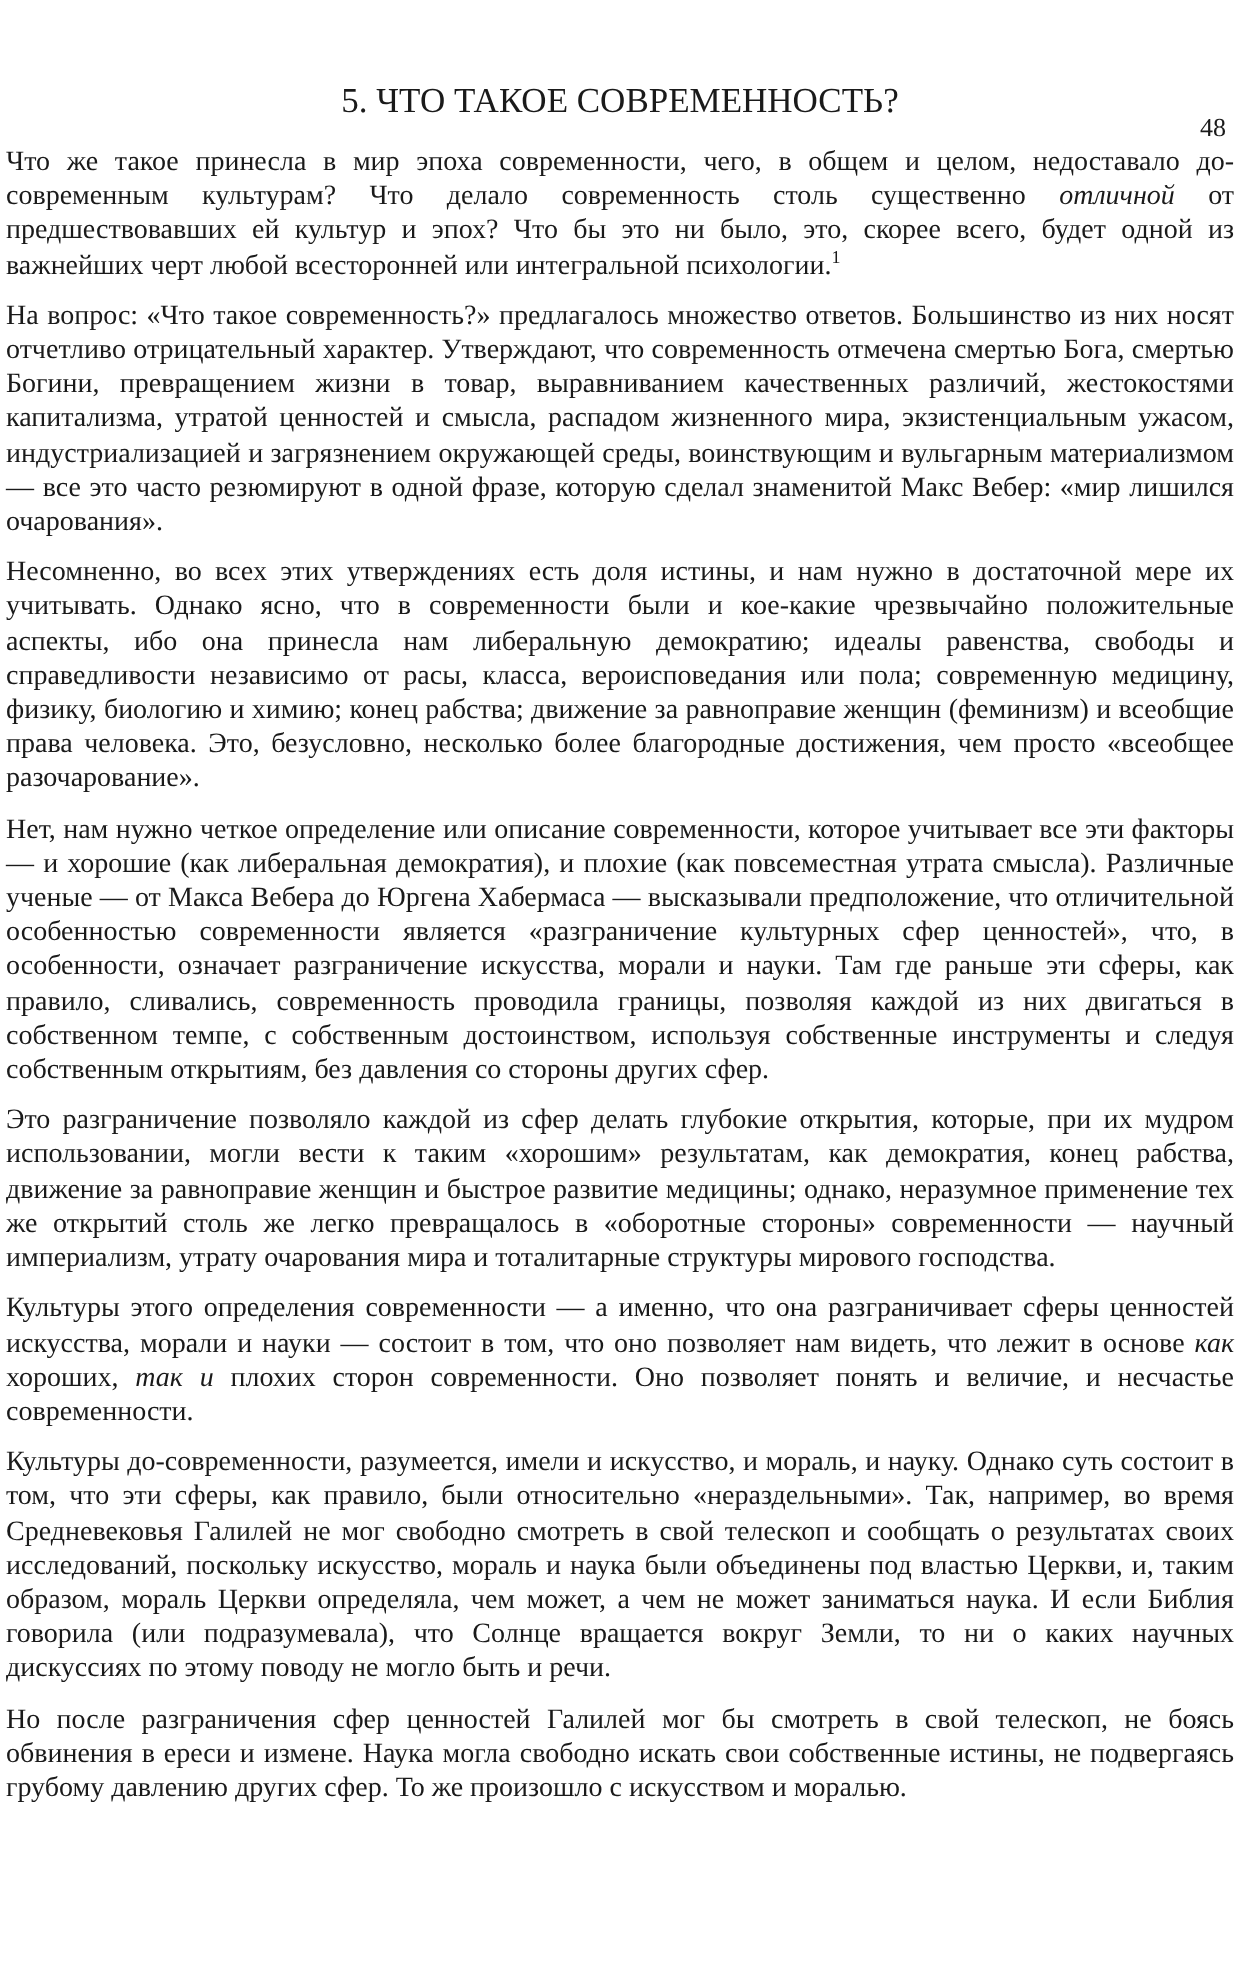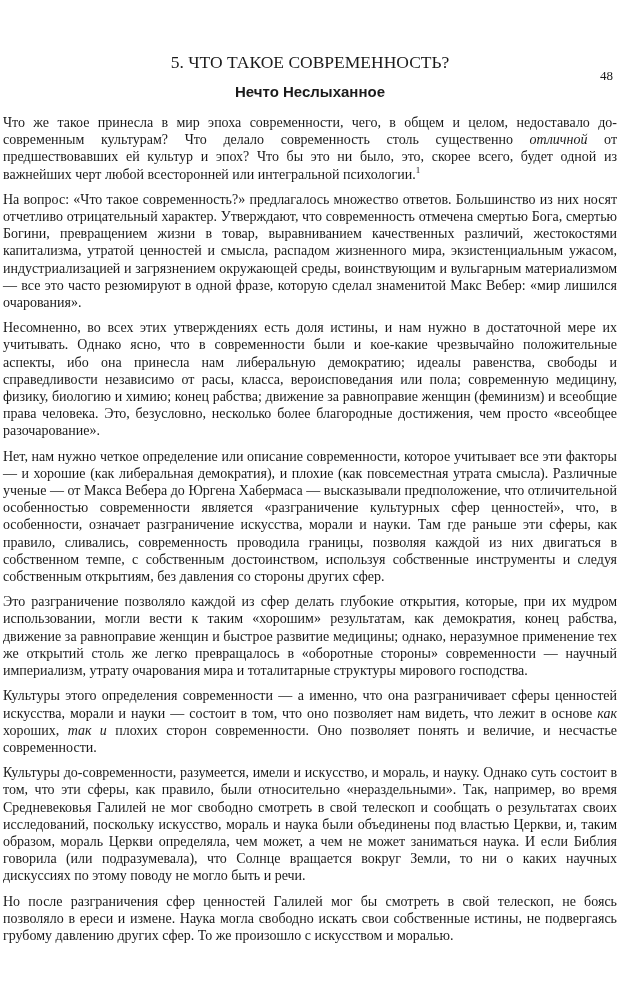--- a/index.html
+++ b/index.html
@@ -24,21 +24,21 @@
   }
   .page-number {
     position: absolute;
     top: 4px;
     right: 7px;
     font-size: 13px;
     line-height: 16px;
     margin-top: 12px;
   }
   .chapter-title {
-    margin: 52px 0 0 0;
+    margin: 40px 0 0 0;
     font-size: 17.5px;
     font-weight: normal;
     line-height: 20px;
     text-align: center;
     font-family: "Liberation Serif", serif;
   }
   .section-title {
     margin: 11px 0 0 0;
     font-size: 15px;
     font-weight: bold;
@@ -66,25 +66,24 @@
   }
 </style>
 </head>
 <body>
 
 <div class="page">
   <div class="page-number">48</div>
 
   <h1 class="chapter-title">5. ЧТО ТАКОЕ СОВРЕМЕННОСТЬ?</h1>
 
-  <h2 class="section-title">Нечто Неслыханное</h2>
 
   <div class="text-block">
       <p class="body-paragraph"><span>Что же такое принесла в мир эпоха современности, чего, в общем и целом, недоставало до-современным культурам? Что делало современность столь существенно </span><em>отличной</em><span> от предшествовавших ей культур и эпох? Что бы это ни было, это, скорее всего, будет одной из важнейших черт любой всесторонней или интегральной психологии.</span><sup>1</sup></p>
       <p class="body-paragraph"><span>На вопрос: «Что такое современность?» предлагалось множество ответов. Большинство из них носят отчетливо отрицательный характер. Утверждают, что современность отмечена смертью Бога, смертью Богини, превращением жизни в товар, выравниванием качественных различий, жестокостями капитализма, утратой ценностей и смысла, распадом жизненного мира, экзистенциальным ужасом, индустриализацией и загрязнением окружающей среды, воинствующим и вульгарным материализмом — все это часто резюмируют в одной фразе, которую сделал знаменитой Макс Вебер: «мир лишился очарования».</span></p>
       <p class="body-paragraph"><span>Несомненно, во всех этих утверждениях есть доля истины, и нам нужно в достаточной мере их учитывать. Однако ясно, что в современности были и кое-какие чрезвычайно положительные аспекты, ибо она принесла нам либеральную демократию; идеалы равенства, свободы и справедливости независимо от расы, класса, вероисповедания или пола; современную медицину, физику, биологию и химию; конец рабства; движение за равноправие женщин (феминизм) и всеобщие права человека. Это, безусловно, несколько более благородные достижения, чем просто «всеобщее разочарование».</span></p>
       <p class="body-paragraph"><span>Нет, нам нужно четкое определение или описание современности, которое учитывает все эти факторы — и хорошие (как либеральная демократия), и плохие (как повсеместная утрата смысла). Различные ученые — от Макса Вебера до Юргена Хабермаса — высказывали предположение, что отличительной особенностью современности является «разграничение культурных сфер ценностей», что, в особенности, означает разграничение искусства, морали и науки. Там где раньше эти сферы, как правило, сливались, современность проводила границы, позволяя каждой из них двигаться в собственном темпе, с собственным достоинством, используя собственные инструменты и следуя собственным открытиям, без давления со стороны других сфер.</span></p>
       <p class="body-paragraph"><span>Это разграничение позволяло каждой из сфер делать глубокие открытия, которые, при их мудром использовании, могли вести к таким «хорошим» результатам, как демократия, конец рабства, движение за равноправие женщин и быстрое развитие медицины; однако, неразумное применение тех же открытий столь же легко превращалось в «оборотные стороны» современности — научный империализм, утрату очарования мира и тоталитарные структуры мирового господства.</span></p>
       <p class="body-paragraph"><span>Культуры этого определения современности — а именно, что она разграничивает сферы ценностей искусства, морали и науки — состоит в том, что оно позволяет нам видеть, что лежит в основе </span><em>как</em><span> хороших, </span><em>так и</em><span> плохих сторон современности. Оно позволяет понять и величие, и несчастье современности.</span></p>
       <p class="body-paragraph"><span>Культуры до-современности, разумеется, имели и искусство, и мораль, и науку. Однако суть состоит в том, что эти сферы, как правило, были относительно «нераздельными». Так, например, во время Средневековья Галилей не мог свободно смотреть в свой телескоп и сообщать о результатах своих исследований, поскольку искусство, мораль и наука были объединены под властью Церкви, и, таким образом, мораль Церкви определяла, чем может, а чем не может заниматься наука. И если Библия говорила (или подразумевала), что Солнце вращается вокруг Земли, то ни о каких научных дискуссиях по этому поводу не могло быть и речи.</span></p>
-      <p class="body-paragraph"><span>Но после разграничения сфер ценностей Галилей мог бы смотреть в свой телескоп, не боясь позволяло в ереси и измене. Наука могла свободно искать свои собственные истины, не подвергаясь грубому давлению других сфер. То же произошло с искусством и моралью.</span></p>
+      <p class="body-paragraph"><span>Но после разграничения сфер ценностей Галилей мог бы смотреть в свой телескоп, не боясь обвинения в ереси и измене. Наука могла свободно искать свои собственные истины, не подвергаясь грубому давлению других сфер. То же произошло с искусством и моралью.</span></p>
     </div>
 </div>
 
 </body></html>

